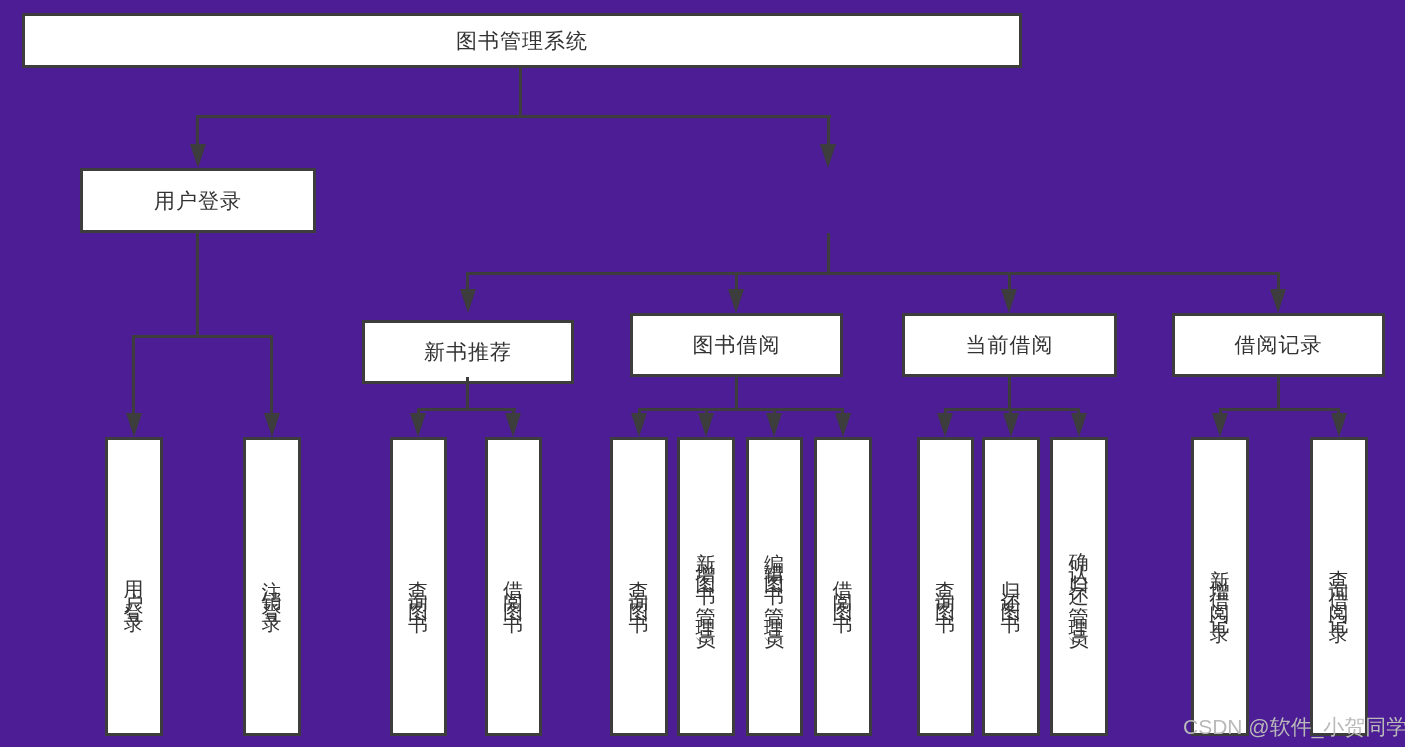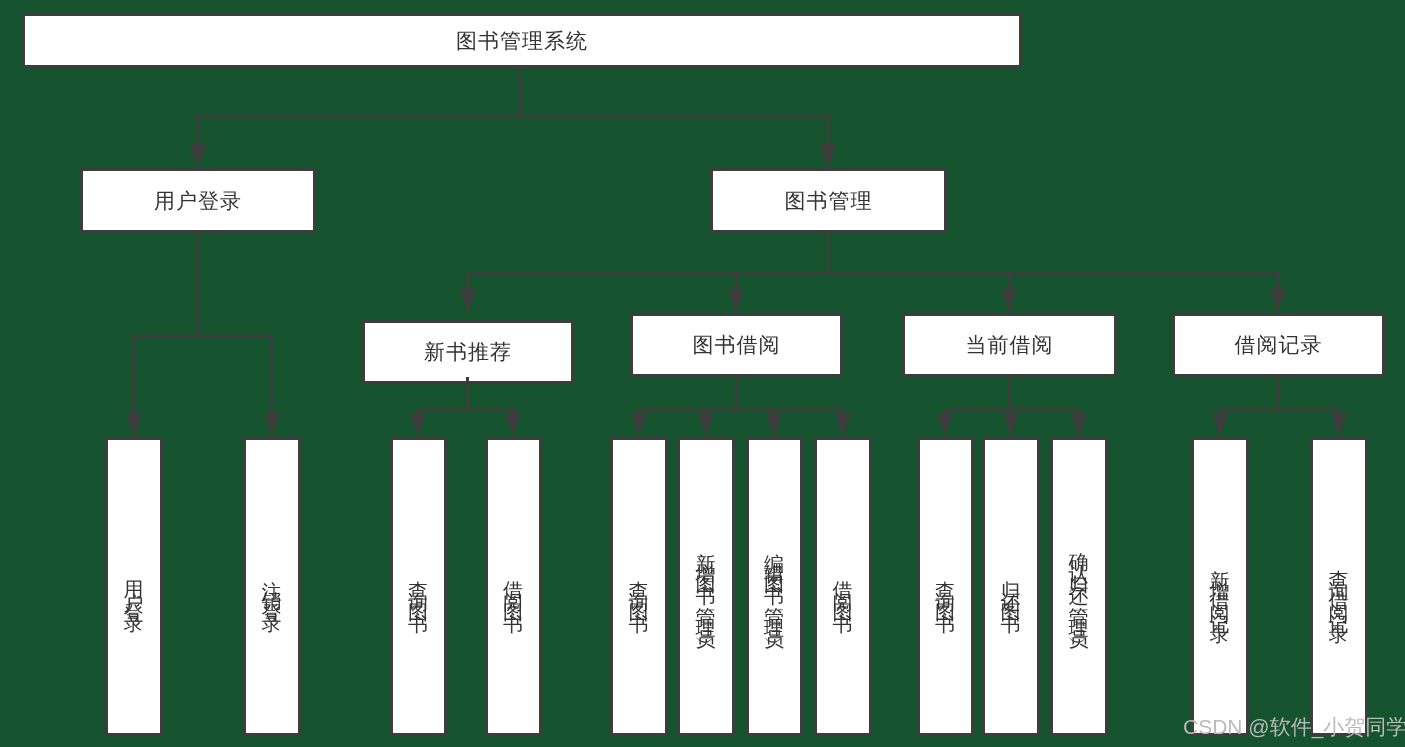--- a/index.html
+++ b/index.html
@@ -1,20 +1,20 @@
 <!DOCTYPE html>
 <html><head>
 <meta charset="utf-8">
 <style>
   html, body { margin: 0; padding: 0; background: #ffffff; }
   .canvas {
     position: relative;
     width: 1405px;
     height: 747px;
-    background: #14532d;
+    background: #4c1d95;
     font-family: "Liberation Sans", "DejaVu Sans", sans-serif;
     overflow: hidden;
   }
   .node {
     position: absolute;
     box-sizing: border-box;
     border: 3px solid #3d3d3d;
     background: #ffffff;
     display: flex;
     align-items: center;
@@ -62,23 +62,20 @@
 <body>
 
 <div class="canvas">
 
   <div class="node" style="left:22px; top:13px; width:1000px; height:55px;">
     <span class="hlabel">图书管理系统</span>
   </div>
 
   <div class="node" style="left:80px; top:168px; width:236px; height:65px;">
     <span class="hlabel">用户登录</span>
-  </div>
-  <div class="node" style="left:710px; top:168px; width:237px; height:65px;">
-    <span class="hlabel">图书管理</span>
   </div>
 
   <div class="node" style="left:362px; top:313px; width:212px; height:64px;margin-top:7px;">
     <span class="hlabel">新书推荐</span>
   </div>
   <div class="node" style="left:630px; top:313px; width:213px; height:64px;">
     <span class="hlabel">图书借阅</span>
   </div>
   <div class="node" style="left:902px; top:313px; width:215px; height:64px;">
     <span class="hlabel">当前借阅</span>

